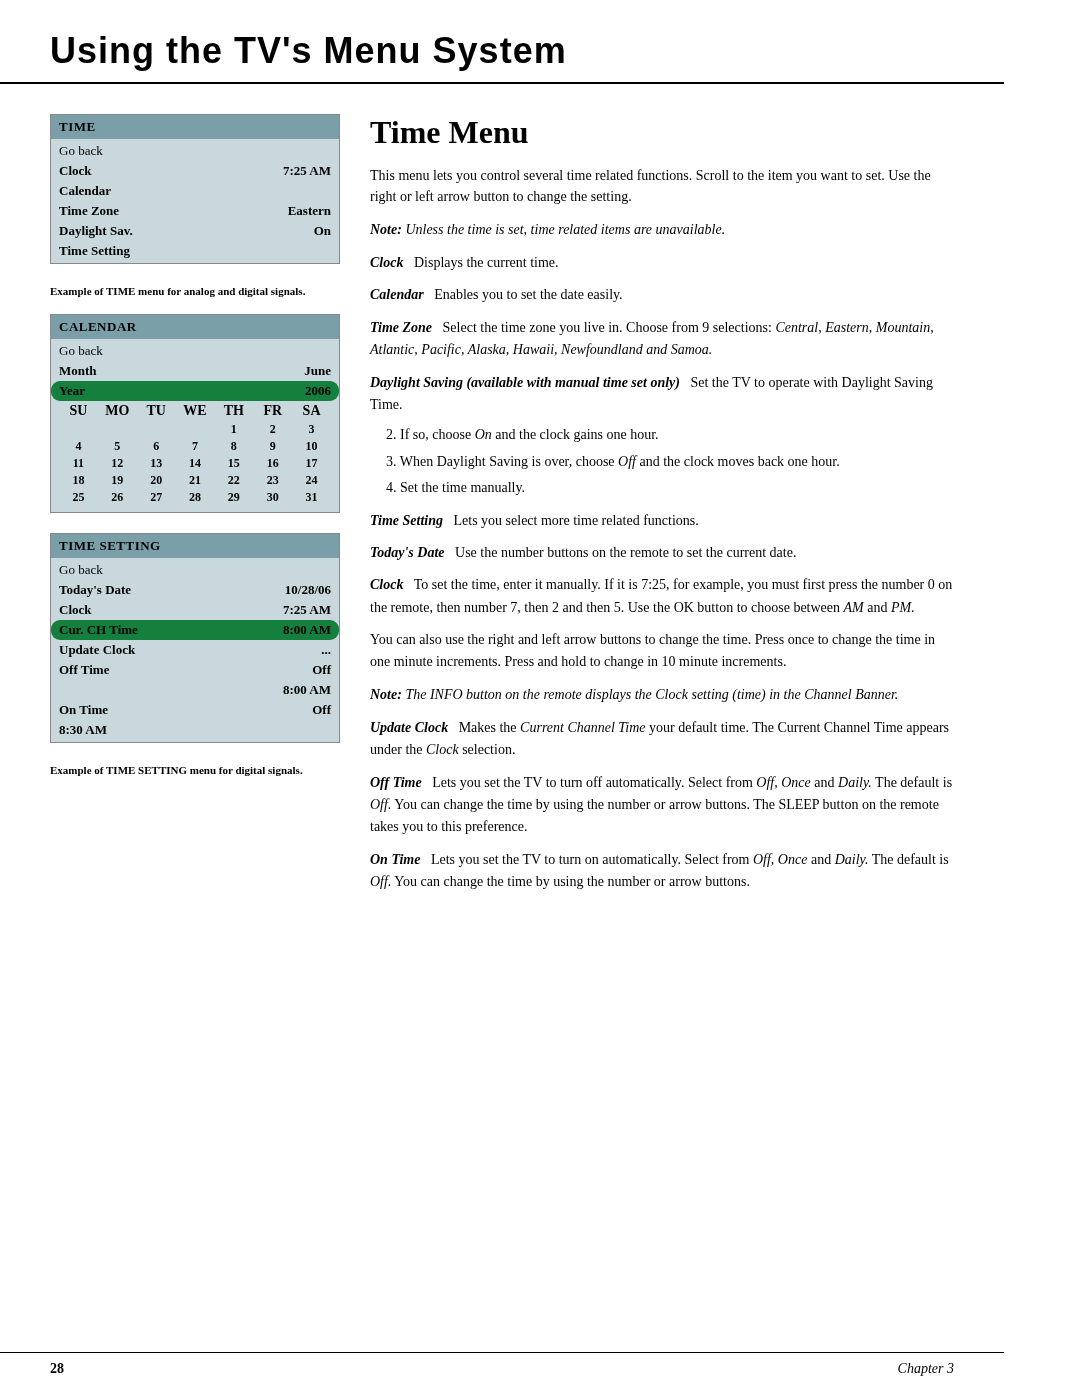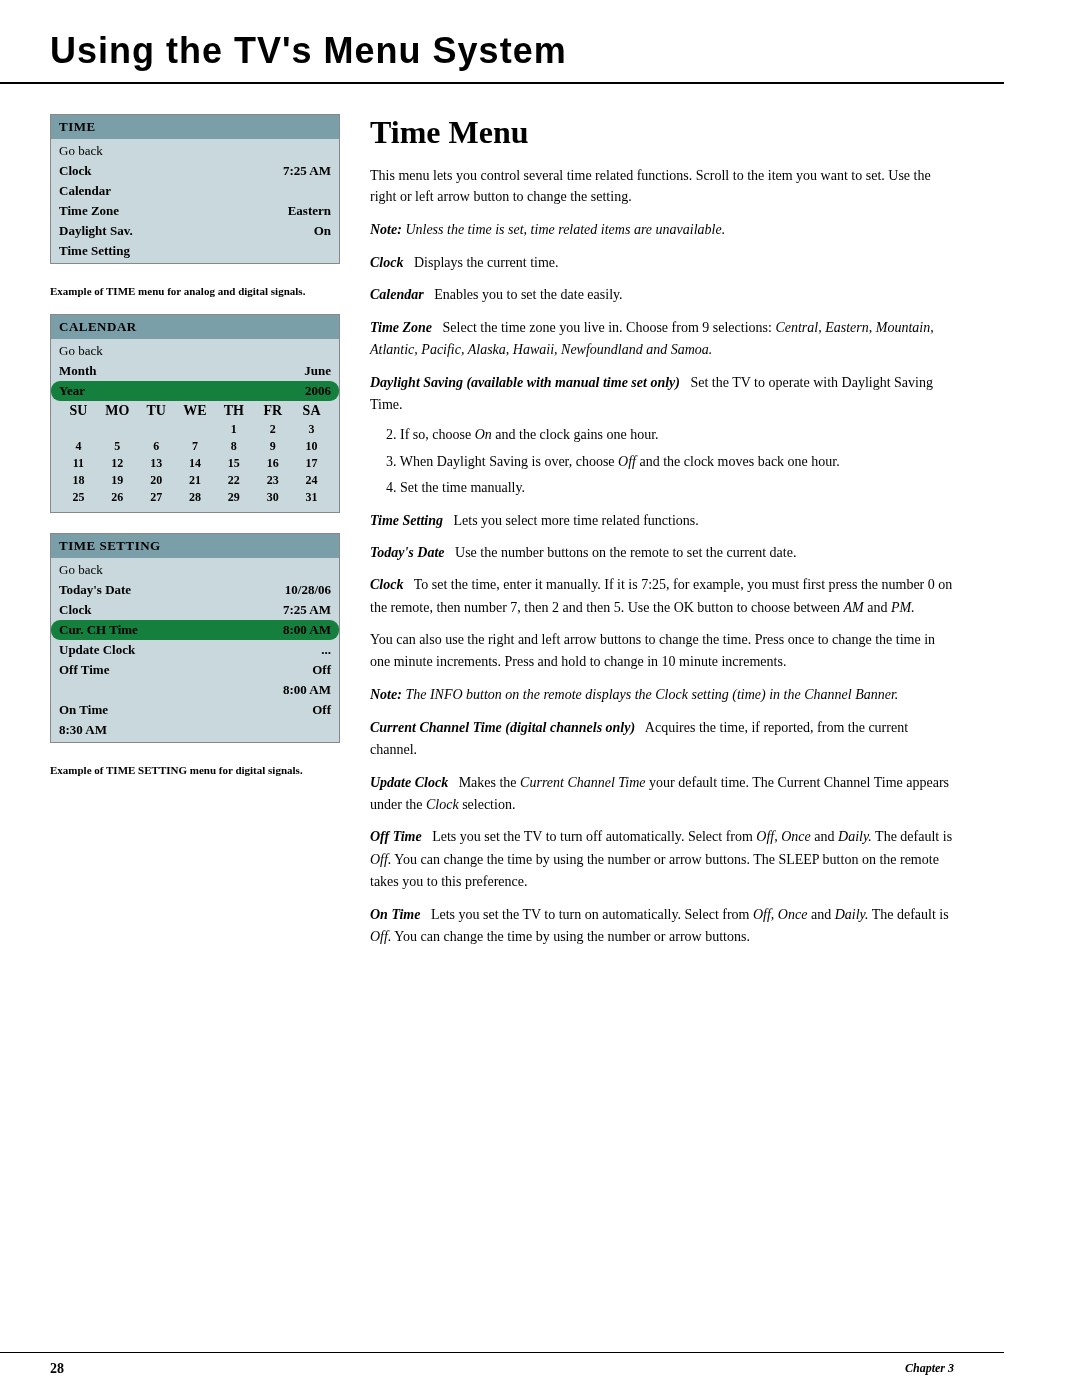--- a/index.html
+++ b/index.html
@@ -187,23 +187,23 @@
       padding-top: 8px;
       font-size: 14px;
     }
 
     .footer-page-num {
       font-size: 14px;
       font-weight: bold;
     }
 
     .footer-chapter {
-      font-size: 12px;
+      font-size: 14px;
       font-style: italic;
-      font-weight: bold;
+      font-weight: normal;
     }
   </style>
 </head>
 <body>
 
 <div class="page">
 
   <div class="page-title-bar">
     <h1>Using the TV's Menu System</h1>
   </div>
@@ -390,23 +390,20 @@
       </div>
 
       <div class="desc-block">
         <span class="term">Clock</span>&nbsp;&nbsp; To set the time, enter it manually. If  it is 7:25, for example, you must first press the number 0 on the remote, then number 7, then 2 and then 5. Use the OK button to choose between <em>AM</em> and <em>PM.</em>
       </div>
 
       <p class="desc-block">You can also use the right and left arrow buttons to change the time. Press once to change the time in one minute increments. Press and hold to change in 10 minute increments.</p>
 
       <p class="note-text"><em><strong>Note:</strong> The INFO button on the remote displays the Clock setting (time) in the Channel Banner.</em></p>
 
-      <div class="desc-block">
-        <span class="term">Current Channel Time (digital channels only)</span>&nbsp;&nbsp; Acquires the time, if  reported, from the current channel.
-      </div>
 
       <div class="desc-block">
         <span class="term">Update Clock</span>&nbsp;&nbsp; Makes the <em>Current Channel Time</em> your default time. The Current Channel Time appears under the <em>Clock</em> selection.
       </div>
 
       <div class="desc-block">
         <span class="term">Off Time</span>&nbsp;&nbsp; Lets you set the TV to turn off  automatically. Select from <em>Off, Once</em> and <em>Daily.</em> The default is <em>Off.</em> You can change the time by using the number or arrow buttons. The SLEEP button on the remote takes you to this preference.
       </div>
 
       <div class="desc-block">

